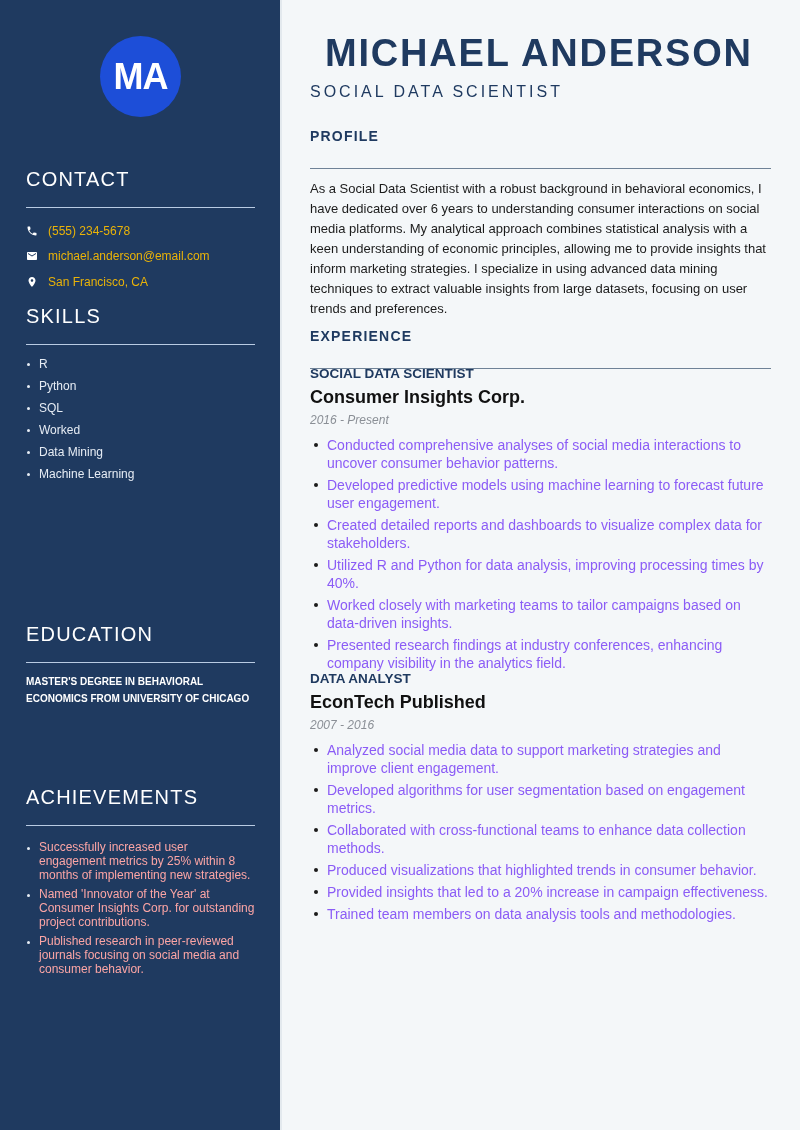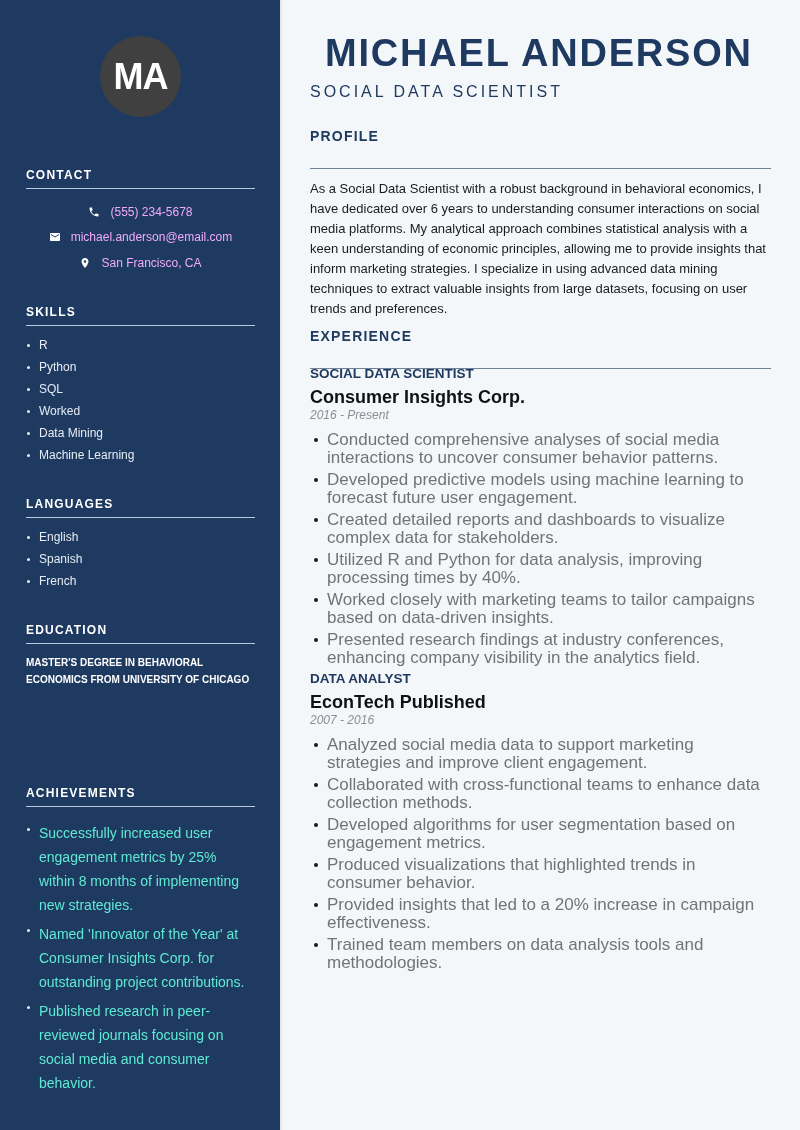--- a/index.html
+++ b/index.html
@@ -16,56 +16,56 @@
     color: #ffffff;
     padding: 0 26px;
   }
   .sidebar::after {
     content: ""; position: absolute; right: -2px; top: 0;
     width: 2px; height: 100%; background: #e3e9ee;
   }
   .avatar {
     position: absolute; left: 100px; top: 36px;
     width: 81px; height: 81px; border-radius: 50%;
-    background: #404040;
+    background: #1d4ed8;
     display: flex; align-items: center; justify-content: center;
     font-weight: bold; font-size: 36px; color: #ffffff;
     letter-spacing: -1px;
     text-align: center;
   }
   .side-section { position: absolute; left: 26px; width: 229px; }
   .side-title {
-    font-size: 12px; font-weight: bold; letter-spacing: 1.2px;
-    color: #ffffff; padding-bottom: 6px;
+    font-size: 20px; font-weight: normal; letter-spacing: 1.2px;
+    color: #ffffff; padding-bottom: 16px;
     border-bottom: 1.5px solid #b9cbe3;
   }
   .contact-list { margin-top: 10px; }
   .contact-item {
     display: flex; align-items: center; height: 25.5px;
-    font-size: 12px; color: #f0abfc; justify-content: center;
+    font-size: 12px; color: #eab308;
   }
   .contact-item .ic { width: 22px; display: inline-flex; align-items: center; }
   .contact-item svg { width: 12px; height: 12px; fill: #ffffff; }
   .bullets { list-style: none; margin-top: 8px; }
   .bullets li {
     position: relative; padding-left: 13px;
     font-size: 12px; color: #e6ecf4; height: 22px; line-height: 22px;
   }
   .bullets li::before {
     content: ""; position: absolute; left: 1px; top: 10px;
     width: 3px; height: 3px; border-radius: 50%; background: #e6ecf4;
   }
   .edu-text {
     margin-top: 10px; font-size: 10px; font-weight: bold;
     line-height: 17px; color: #ffffff; text-transform: uppercase;
   }
   .ach-list { list-style: none; margin-top: 14px; }
   .ach-list li {
     position: relative; padding-left: 13px;
-    font-size: 14px; line-height: 24px; color: #5eead4; margin-bottom: 5px;
+    font-size: 12px; line-height: 14px; color: #fca5a5; margin-bottom: 5px;
   }
   .ach-list li::before {
     content: ""; position: absolute; left: 1px; top: 7px;
     width: 3px; height: 3px; border-radius: 50%; background: #e6ecf4;
   }
 
   .main { position: absolute; left: 310px; top: 0; width: 461px; }
   .name {
     position: absolute; top: 32px; left: 15px;
     font-size: 38px; font-weight: bold; color: #1f3a60;
@@ -81,25 +81,25 @@
   .sec-title {
     font-size: 14px; font-weight: bold; color: #1f3a60; letter-spacing: 1.2px;
     padding-bottom: 24px; border-bottom: 1.5px solid #6f8297;
   }
   .profile-text {
     margin-top: 10px; font-size: 13px; line-height: 20px; color: #1b1b1b;
   }
   .job { position: absolute; left: 0; width: 461px; }
   .job-role { font-size: 13.5px; font-weight: bold; color: #1f3a60; }
   .job-company { margin-top: 6px; font-size: 18px; font-weight: bold; color: #111; }
-  .job-dates { font-size: 12px; font-style: italic; color: #8a8f96; }
+  .job-dates { margin-top: 5px; font-size: 12px; font-style: italic; color: #8a8f96; }
   .job-bullets { list-style: none; margin-top: 9px; }
   .job-bullets li {
     position: relative; padding-left: 17px;
-    font-size: 17px; line-height: 18px; color: #737373; margin-bottom: 4px;
+    font-size: 14px; line-height: 18px; color: #8b5cf6; margin-bottom: 4px;
   }
   .job-bullets li::before {
     content: ""; position: absolute; left: 4px; top: 7px;
     width: 4px; height: 4px; border-radius: 50%; background: #1b1b1b;
   }
 </style>
 </head>
 <body>
 
 <aside class="sidebar">
@@ -142,28 +142,20 @@
     <ul class="bullets">
       <li>R</li>
       <li>Python</li>
       <li>SQL</li>
       <li>Worked</li>
       <li>Data Mining</li>
       <li>Machine Learning</li>
     </ul>
   </section>
 
-  <section class="side-section" style="top:497px">
-    <div class="side-title">LANGUAGES</div>
-    <ul class="bullets">
-      <li>English</li>
-      <li>Spanish</li>
-      <li>French</li>
-    </ul>
-  </section>
 
   <section class="side-section" style="top:623px">
     <div class="side-title">EDUCATION</div>
     <div class="edu-text">MASTER'S DEGREE IN BEHAVIORAL ECONOMICS FROM UNIVERSITY OF CHICAGO</div>
   </section>
 
   <section class="side-section" style="top:786px">
     <div class="side-title">ACHIEVEMENTS</div>
     <ul class="ach-list">
       <li>Successfully increased user engagement metrics by 25% within 8 months of implementing new strategies.</li>
@@ -199,20 +191,20 @@
       <li>Presented research findings at industry conferences, enhancing company visibility in the analytics field.</li>
     </ul>
   </div>
 
   <div class="job" style="top:671px">
     <div class="job-role">DATA ANALYST</div>
     <div class="job-company">EconTech Published</div>
     <div class="job-dates">2007 - 2016</div>
     <ul class="job-bullets">
       <li>Analyzed social media data to support marketing strategies and improve client engagement.</li>
+      <li>Developed algorithms for user segmentation based on engagement metrics.</li>
       <li>Collaborated with cross-functional teams to enhance data collection methods.</li>
-      <li>Developed algorithms for user segmentation based on engagement metrics.</li>
       <li>Produced visualizations that highlighted trends in consumer behavior.</li>
       <li>Provided insights that led to a 20% increase in campaign effectiveness.</li>
       <li>Trained team members on data analysis tools and methodologies.</li>
     </ul>
   </div>
 </main>
 
 </body></html>

